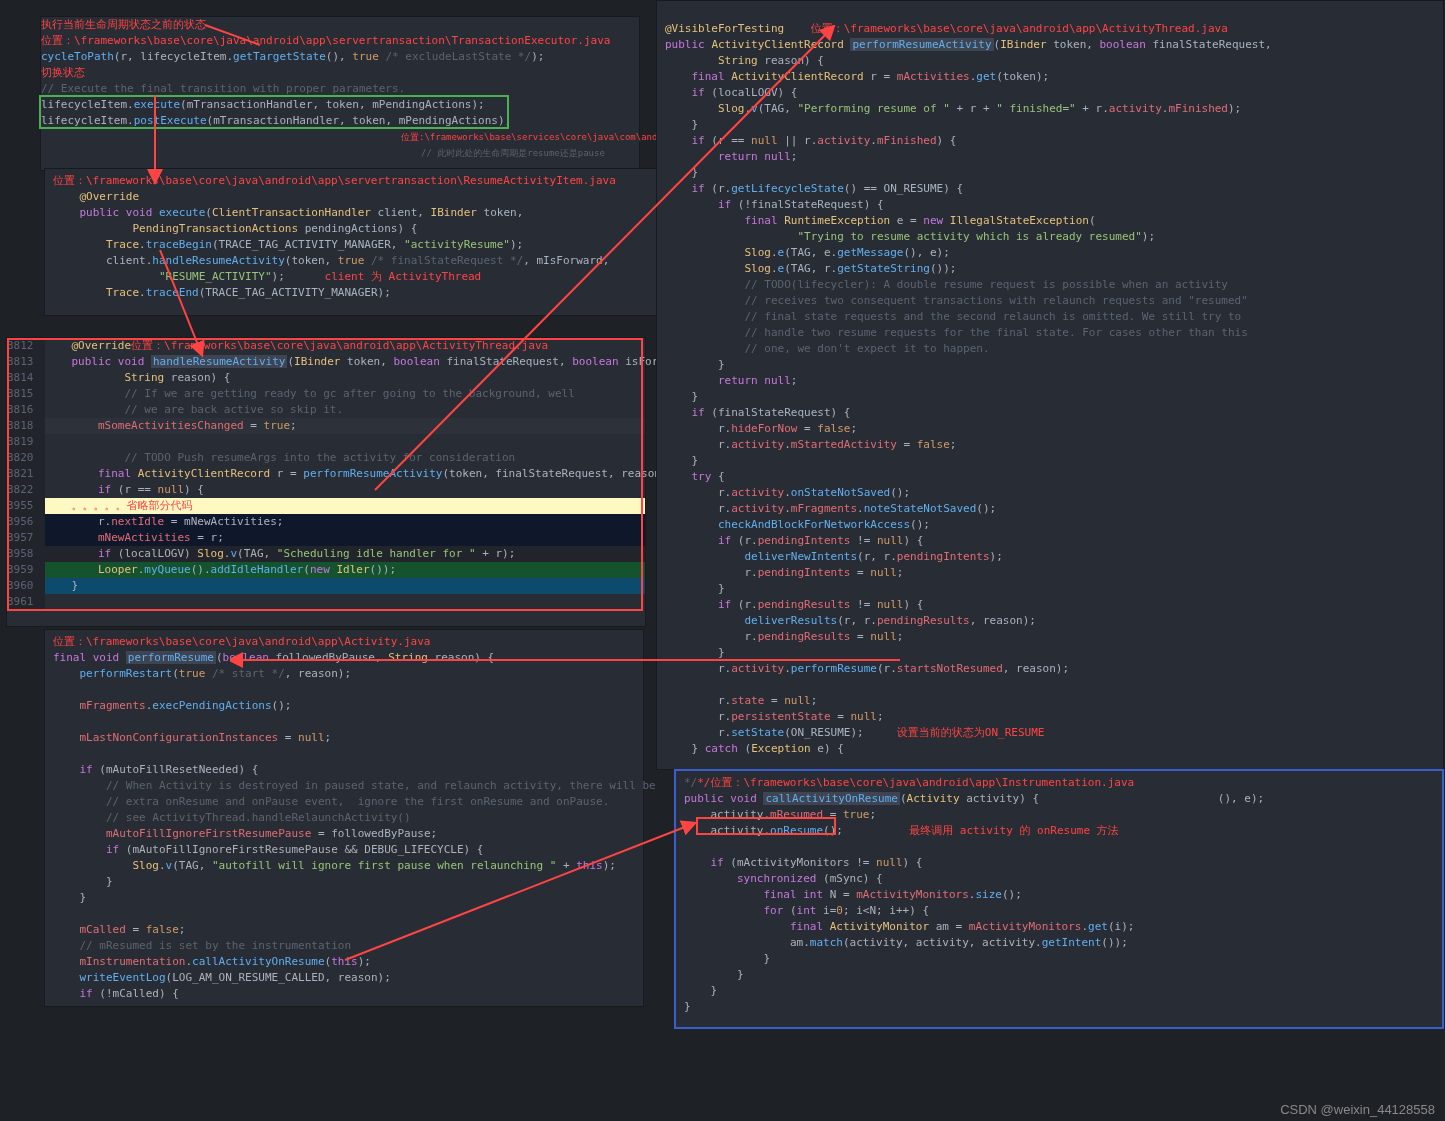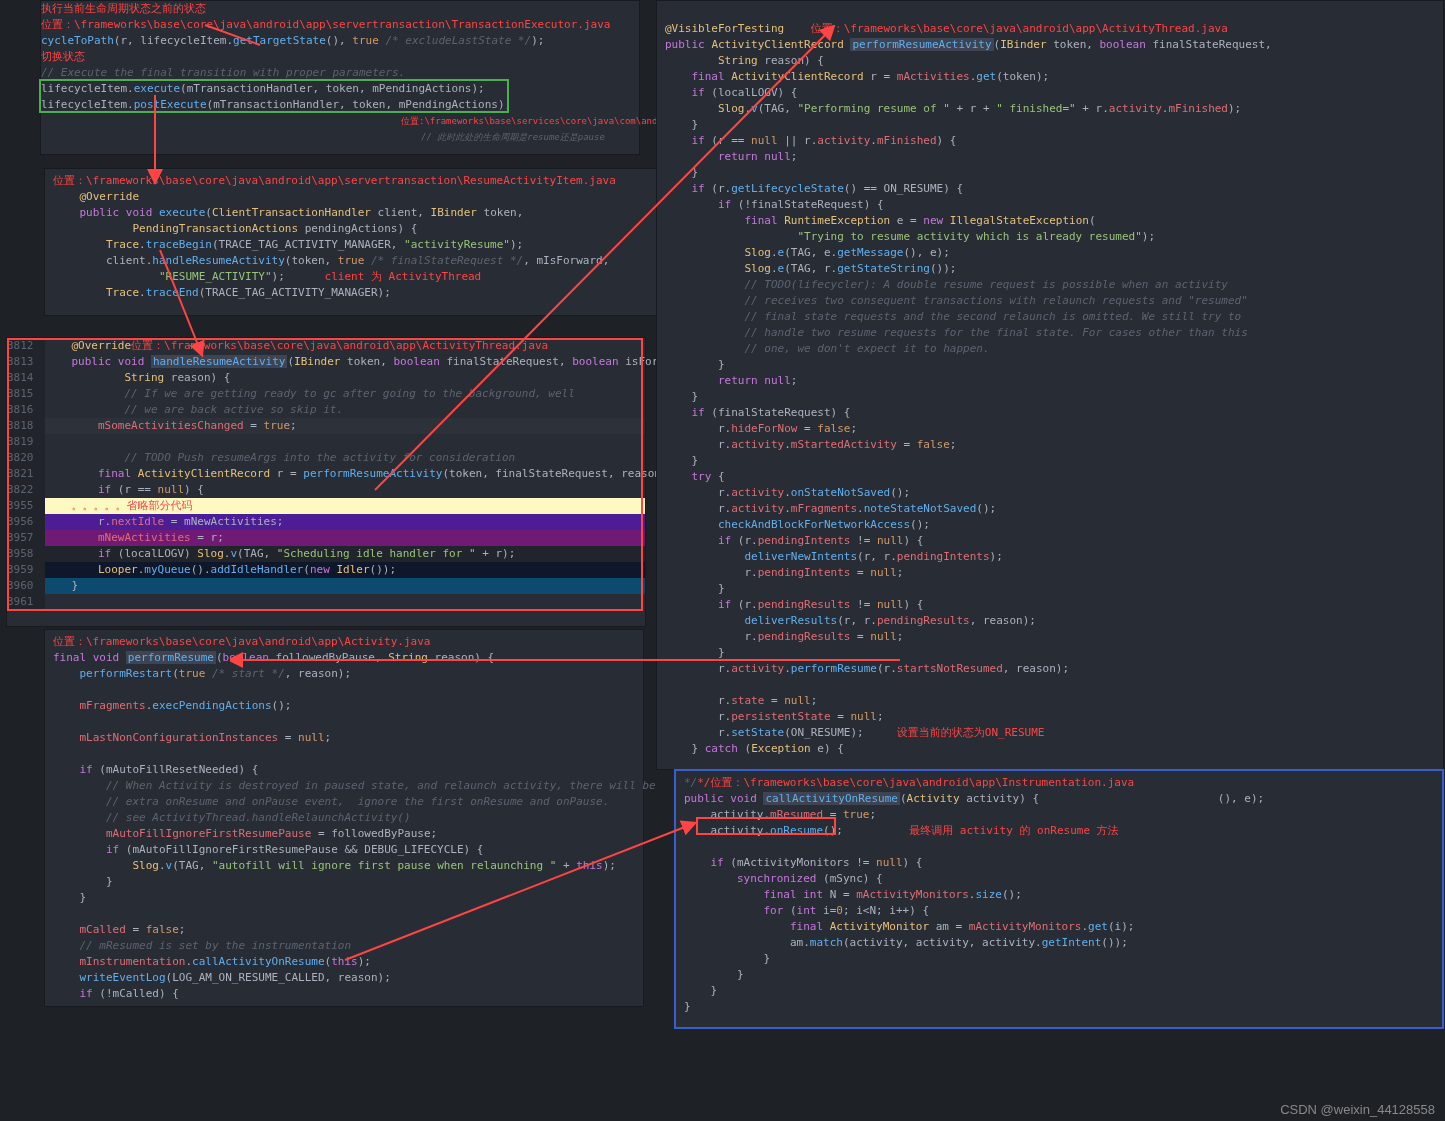--- a/index.html
+++ b/index.html
@@ -29,21 +29,21 @@
 }
 .code-line {
   white-space: pre;
   line-height: 16px;
   height: 16px;
 }
 .kw { color: #c678dd; }
 .type { color: #e5c07b; }
 .fn { color: #61afef; }
 .str { color: #98c379; }
-.cmt { color: #5c6370; font-style: italic; }
+.cmt { color: #5c6370; }
 .num { color: #d19a66; }
 .ann { color: #e5c07b; }
 .field { color: #e06c75; }
 .loc-label {
   color: #ff4444;
   font-weight: normal;
 }
 .hl-box {
   border: 2px solid;
   position: absolute;
@@ -59,21 +59,21 @@
   bottom: 4px;
   color: #888;
   font-size: 13px;
   font-family: sans-serif;
 }
 .hl-meth { background: #3e4451; padding: 0 2px; }
 </style>
 </head>
 <body>
 
-<div class="panel" style="left:40px; top:0px; width:600px; height:155px;">
+<div class="panel" style="left:40px; top:16px; width:600px; height:155px;">
   <div class="code-line"><span class="red-text">执行当前生命周期状态之前的状态</span></div>
   <div class="code-line"><span class="loc-label">位置：\frameworks\base\core\java\android\app\servertransaction\TransactionExecutor.java</span></div>
   <div class="code-line"><span class="fn">cycleToPath</span>(r, lifecycleItem.<span class="fn">getTargetState</span>(), <span class="num">true</span> <span class="cmt">/* excludeLastState */</span>);</div>
   <div class="code-line"><span class="red-text">切换状态</span></div>
   <div class="code-line cmt">// Execute the final transition with proper parameters.</div>
   <div class="code-line">lifecycleItem.<span class="fn">execute</span>(mTransactionHandler, token, mPendingActions);</div>
   <div class="code-line">lifecycleItem.<span class="fn">postExecute</span>(mTransactionHandler, token, mPendingActions);</div>
   <div class="code-line" style="padding-left:360px"><span class="red-text" style="font-size:9px">位置:\frameworks\base\services\core\java\com\android</span></div>
   <div class="code-line cmt" style="padding-left:380px;font-size:9px">// 此时此处的生命周期是resume还是pause</div>
   <div class="hl-box" style="border-color:#4caf50; left:-2px; top:78px; width:470px; height:34px;"></div>
@@ -95,24 +95,24 @@
   <div class="code-line"><span class="line-num">3813</span>    <span class="kw">public void</span> <span class="fn hl-meth">handleResumeActivity</span>(<span class="type">IBinder</span> token, <span class="kw">boolean</span> finalStateRequest, <span class="kw">boolean</span> isForwar</div>
   <div class="code-line"><span class="line-num">3814</span>            <span class="type">String</span> reason) {</div>
   <div class="code-line"><span class="line-num">3815</span>        <span class="cmt">    // If we are getting ready to gc after going to the background, well</span></div>
   <div class="code-line"><span class="line-num">3816</span>        <span class="cmt">    // we are back active so skip it.</span></div>
   <div class="code-line" style="background:#2c313a"><span class="line-num">3818</span>        <span class="field">mSomeActivitiesChanged</span> = <span class="num">true</span>;</div>
   <div class="code-line"><span class="line-num">3819</span></div>
   <div class="code-line"><span class="line-num">3820</span>        <span class="cmt">    // TODO Push resumeArgs into the activity for consideration</span></div>
   <div class="code-line"><span class="line-num">3821</span>        <span class="kw">final</span> <span class="type">ActivityClientRecord</span> r = <span class="fn">performResumeActivity</span>(token, finalStateRequest, reason);</div>
   <div class="code-line"><span class="line-num">3822</span>        <span class="kw">if</span> (r == <span class="num">null</span>) {</div>
   <div class="code-line" style="background:#fef9c3"><span class="line-num">3955</span>    <span class="red-text">。。。。。省略部分代码</span></div>
-  <div class="code-line" style="background:#4c1d95"><span class="line-num">3956</span>        r.<span class="field">nextIdle</span> = mNewActivities;</div>
-  <div class="code-line" style="background:#701a75"><span class="line-num">3957</span>        <span class="field">mNewActivities</span> = r;</div>
+  <div class="code-line" style="background:#0f172a"><span class="line-num">3956</span>        r.<span class="field">nextIdle</span> = mNewActivities;</div>
+  <div class="code-line" style="background:#0f172a"><span class="line-num">3957</span>        <span class="field">mNewActivities</span> = r;</div>
   <div class="code-line" style="background:#21252b"><span class="line-num">3958</span>        <span class="kw">if</span> (localLOGV) <span class="type">Slog</span>.<span class="fn">v</span>(TAG, <span class="str">"Scheduling idle handler for "</span> + r);</div>
-  <div class="code-line" style="background:#0f172a"><span class="line-num">3959</span>        <span class="type">Looper</span>.<span class="fn">myQueue</span>().<span class="fn">addIdleHandler</span>(<span class="kw">new</span> <span class="type">Idler</span>());</div>
+  <div class="code-line" style="background:#14532d"><span class="line-num">3959</span>        <span class="type">Looper</span>.<span class="fn">myQueue</span>().<span class="fn">addIdleHandler</span>(<span class="kw">new</span> <span class="type">Idler</span>());</div>
   <div class="code-line" style="background:#0c4a6e"><span class="line-num">3960</span>    }</div>
   <div class="code-line"><span class="line-num">3961</span></div>
   <div class="hl-box" style="border-color:#ff4444; left:0px; top:0px; width:636px; height:273px;"></div>
 </div>
 
 <div class="panel" style="left:44px; top:629px; width:600px; height:378px; padding:4px 8px;">
   <div class="code-line"><span class="loc-label">位置：\frameworks\base\core\java\android\app\Activity.java</span></div>
   <div class="code-line"><span class="kw">final void</span> <span class="fn hl-meth">performResume</span>(<span class="kw">boolean</span> followedByPause, <span class="type">String</span> reason) {</div>
   <div class="code-line">    <span class="fn">performRestart</span>(<span class="num">true</span> <span class="cmt">/* start */</span>, reason);</div>
   <div class="code-line"></div>

